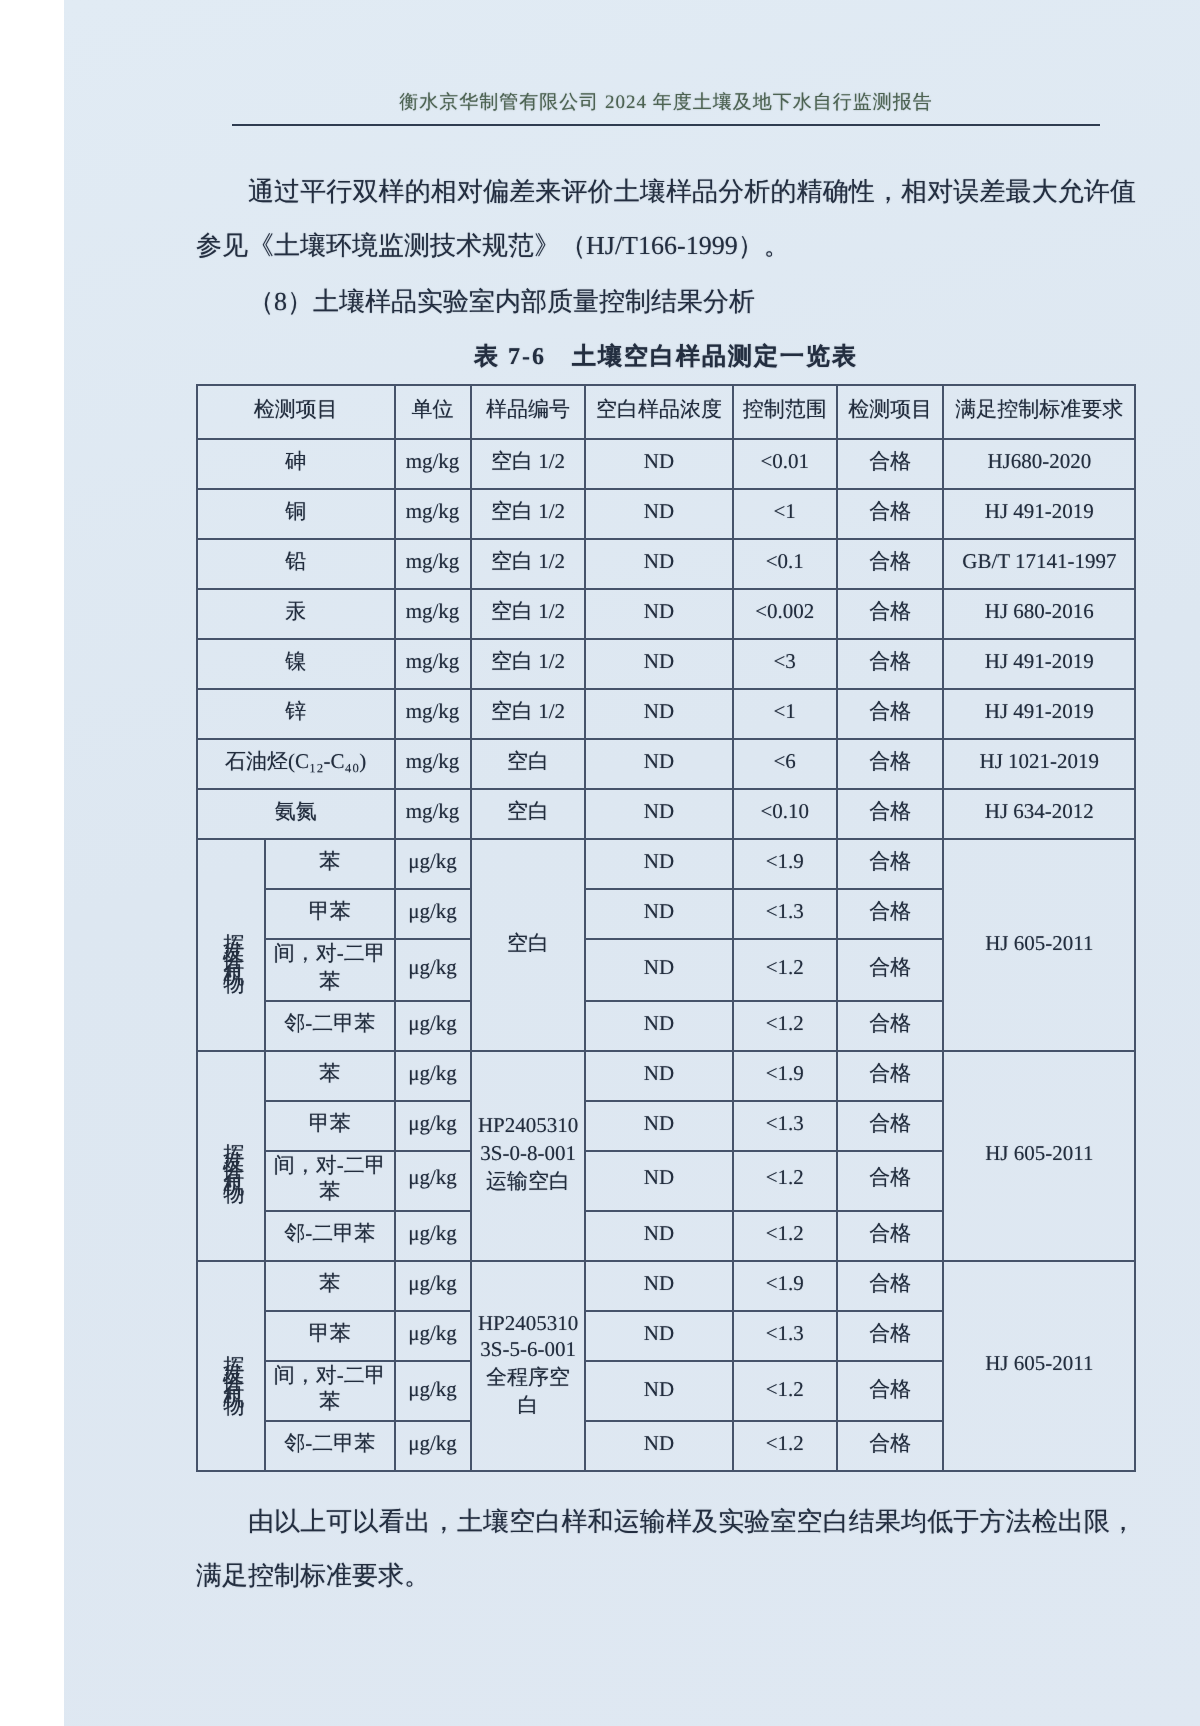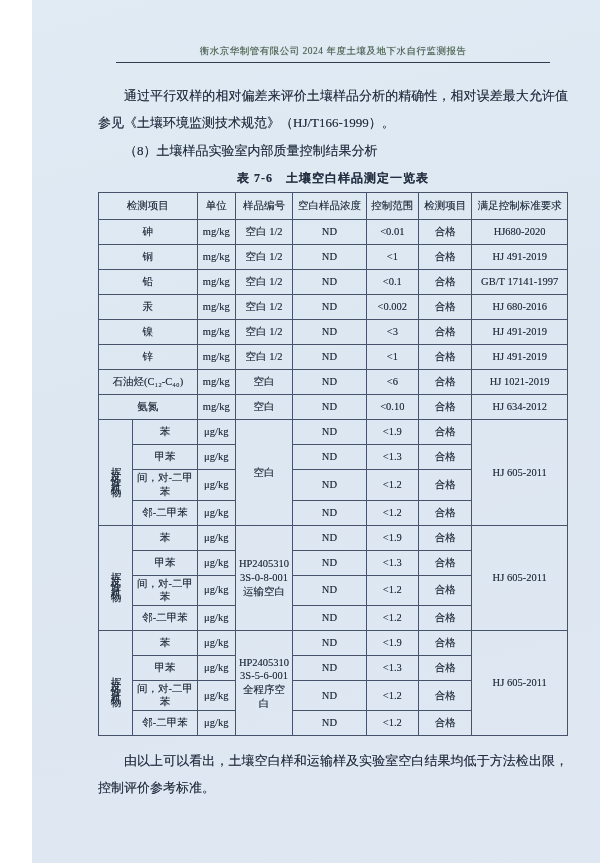--- a/index.html
+++ b/index.html
@@ -290,16 +290,16 @@
         <tr class="voc-row">
           <td>邻-二甲苯</td>
           <td>μg/kg</td>
           <td>ND</td>
           <td>&lt;1.2</td>
           <td>合格</td>
         </tr>
       </tbody>
     </table>
 
-    <p class="body-text closing">由以上可以看出，土壤空白样和运输样及实验室空白结果均低于方法检出限，控制评价参考标准。</p>
+    <p class="body-text closing">由以上可以看出，土壤空白样和运输样及实验室空白结果均低于方法检出限，满足控制标准要求。</p>
   </div>
 
 </div>
 
 </body></html>

